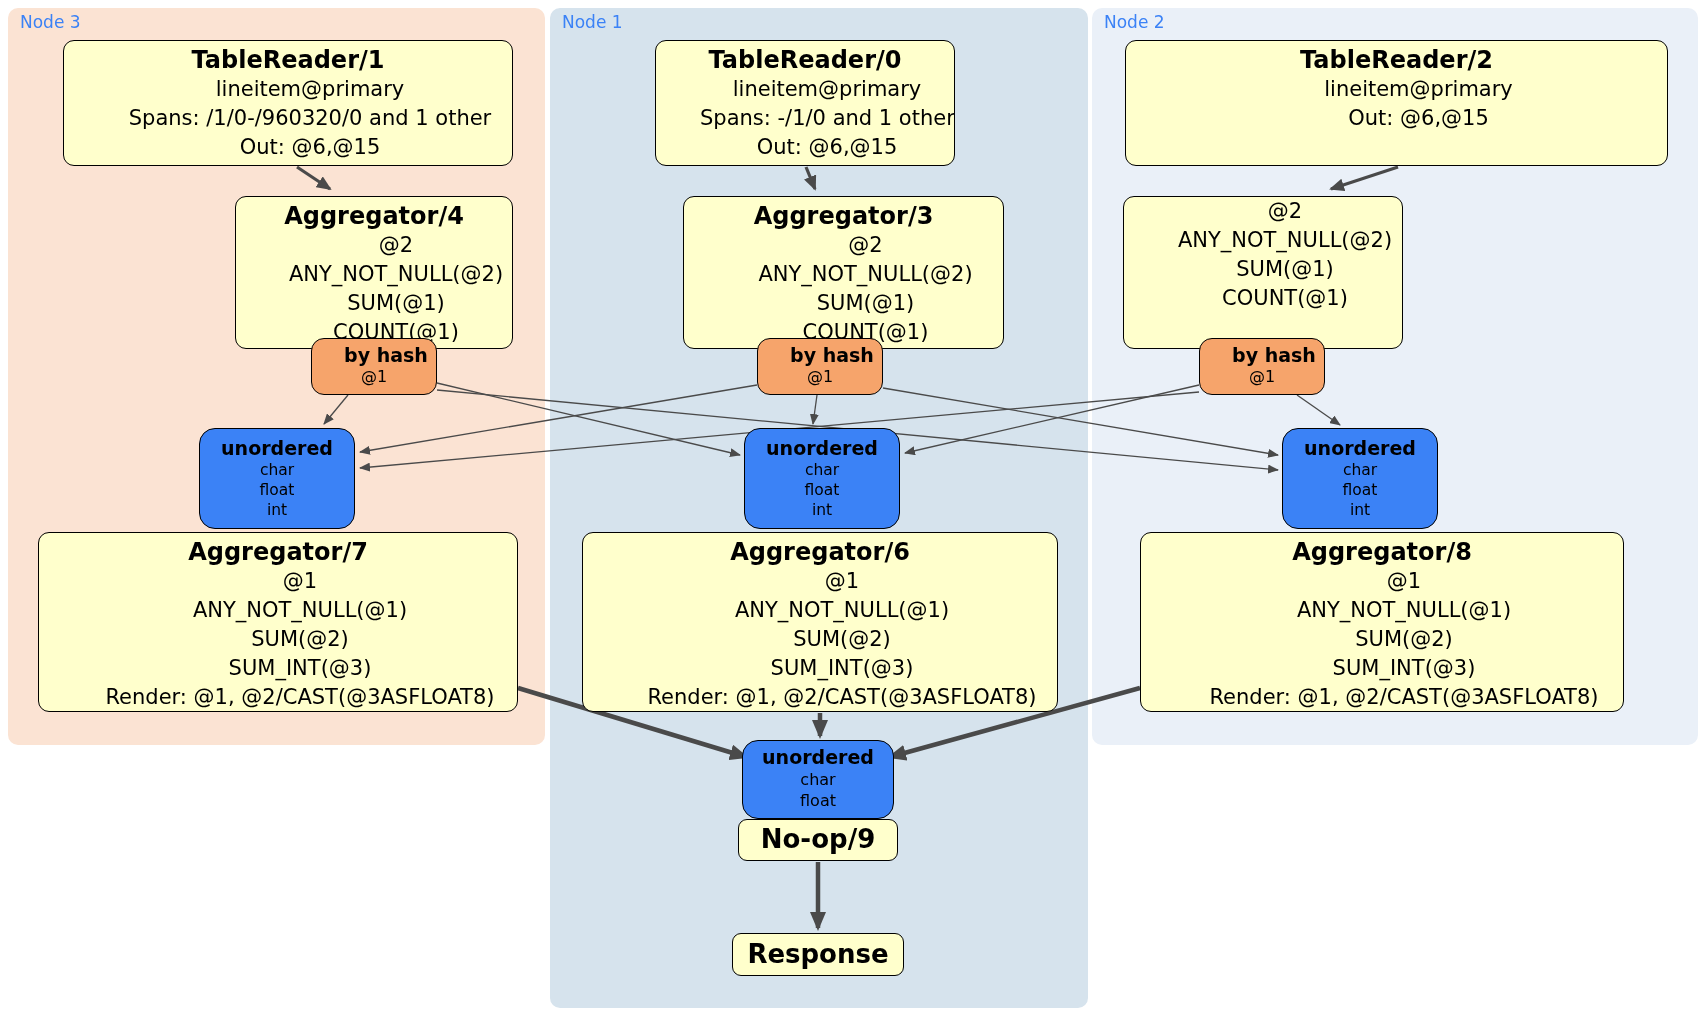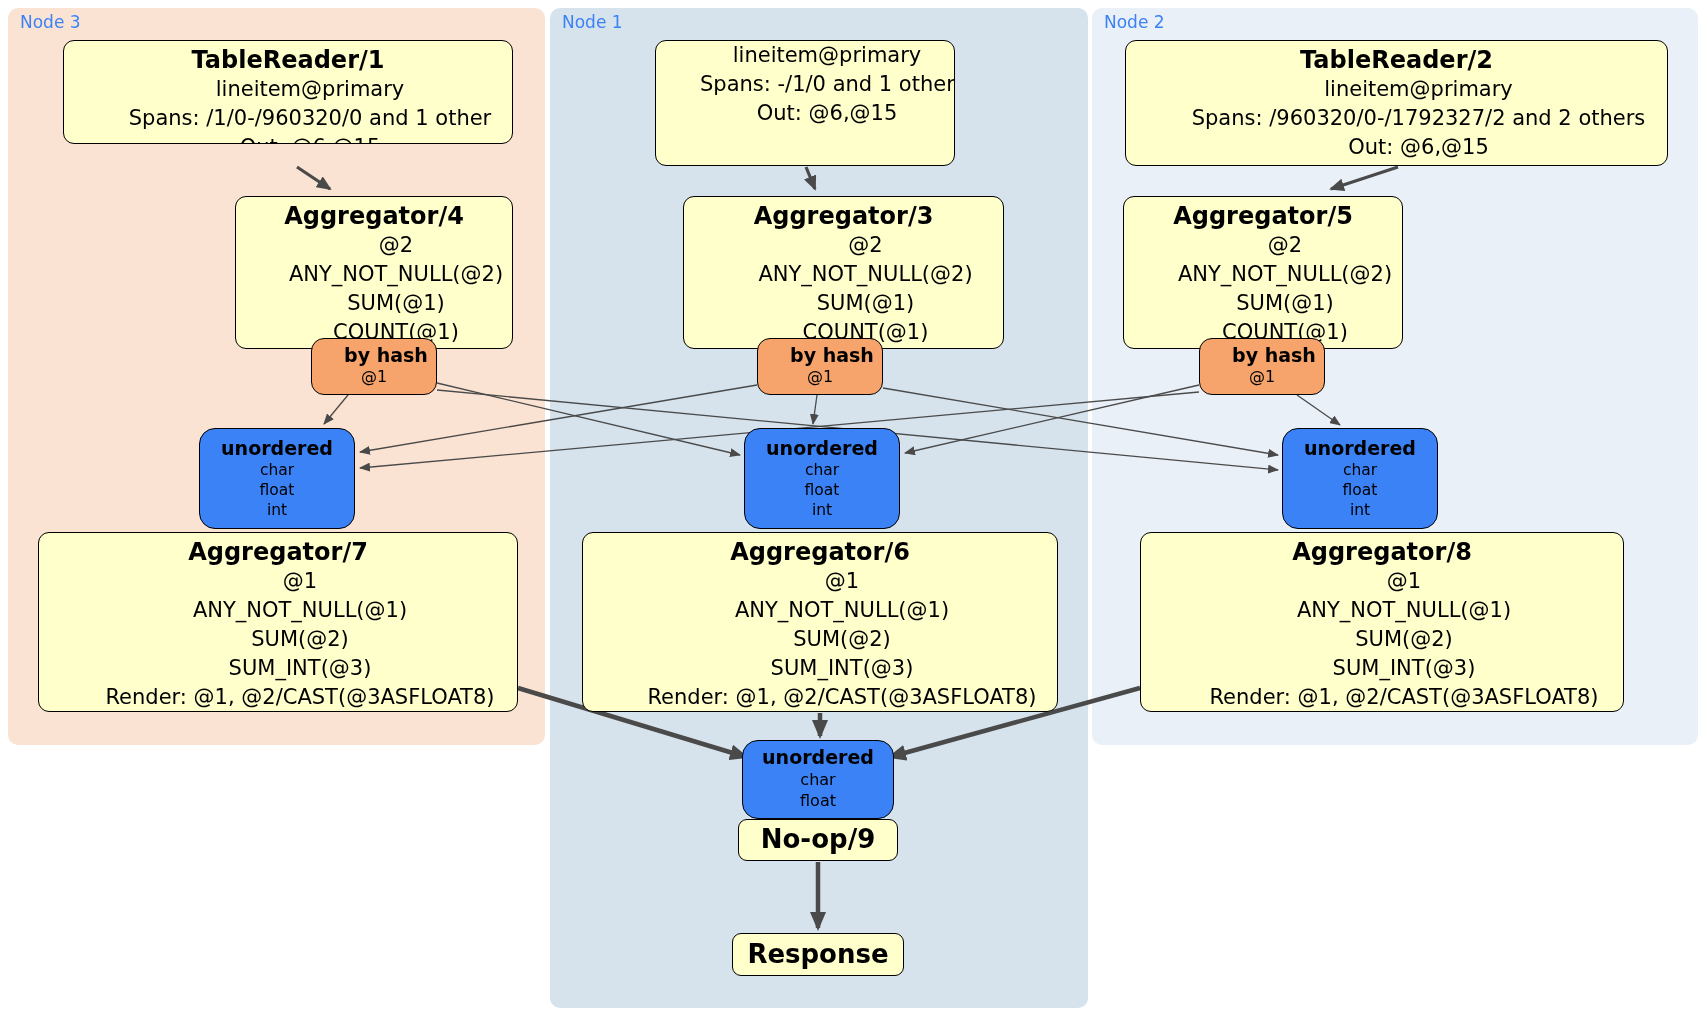--- a/index.html
+++ b/index.html
@@ -69,21 +69,21 @@
     </g>
 
     <g stroke="#4a4a4a" stroke-width="4.5" fill="none">
       <line x1="518" y1="688" x2="746" y2="757" marker-end="url(#ah-thick)"></line>
       <line x1="820" y1="713" x2="820" y2="736" marker-end="url(#ah-thick)"></line>
       <line x1="1140" y1="688" x2="890" y2="757" marker-end="url(#ah-thick)"></line>
       <line x1="818" y1="862" x2="818" y2="928" marker-end="url(#ah-thick)"></line>
     </g>
   </svg>
 
-  <div class="box yellow" style="left:63px;top:40px;width:450px;height:104px;">
+  <div class="box yellow" style="left:63px;top:40px;width:450px;height:126px;">
     <div class="title">TableReader/1</div>
     <div class="bline">lineitem@primary</div>
     <div class="bline">Spans: /1/0-/960320/0 and 1 other</div>
     <div class="bline">Out: @6,@15</div>
   </div>
   <div class="box yellow" style="left:235px;top:196px;width:278px;height:153px;">
     <div class="title">Aggregator/4</div>
     <div class="bline">@2</div>
     <div class="bline">ANY_NOT_NULL(@2)</div>
     <div class="bline">SUM(@1)</div>
@@ -102,20 +102,21 @@
   <div class="box yellow" style="left:38px;top:532px;width:480px;height:180px;">
     <div class="title">Aggregator/7</div>
     <div class="bline">@1</div>
     <div class="bline">ANY_NOT_NULL(@1)</div>
     <div class="bline">SUM(@2)</div>
     <div class="bline">SUM_INT(@3)</div>
     <div class="bline">Render: @1, @2/CAST(@3ASFLOAT8)</div>
   </div>
 
   <div class="box yellow" style="left:655px;top:40px;width:300px;height:126px;">
+    <div class="title">TableReader/0</div>
     <div class="bline">lineitem@primary</div>
     <div class="bline">Spans: -/1/0 and 1 other</div>
     <div class="bline">Out: @6,@15</div>
   </div>
   <div class="box yellow" style="left:683px;top:196px;width:321px;height:153px;">
     <div class="title">Aggregator/3</div>
     <div class="bline">@2</div>
     <div class="bline">ANY_NOT_NULL(@2)</div>
     <div class="bline">SUM(@1)</div>
     <div class="bline">COUNT(@1)</div>
@@ -135,25 +136,23 @@
     <div class="bline">@1</div>
     <div class="bline">ANY_NOT_NULL(@1)</div>
     <div class="bline">SUM(@2)</div>
     <div class="bline">SUM_INT(@3)</div>
     <div class="bline">Render: @1, @2/CAST(@3ASFLOAT8)</div>
   </div>
 
   <div class="box yellow" style="left:1125px;top:40px;width:543px;height:126px;">
     <div class="title">TableReader/2</div>
     <div class="bline">lineitem@primary</div>
-    <div class="bline">Spans: /960320/0-/1792327/2 and 2 others</div>
     <div class="bline">Out: @6,@15</div>
   </div>
   <div class="box yellow" style="left:1123px;top:196px;width:280px;height:153px;">
-    <div class="title">Aggregator/5</div>
     <div class="bline">@2</div>
     <div class="bline">ANY_NOT_NULL(@2)</div>
     <div class="bline">SUM(@1)</div>
     <div class="bline">COUNT(@1)</div>
   </div>
   <div class="box router" style="left:1199px;top:338px;width:126px;height:57px;">
     <div class="rtitle">by hash</div>
     <div class="rline">@1</div>
   </div>
   <div class="box sync" style="left:1282px;top:428px;width:156px;height:101px;">

